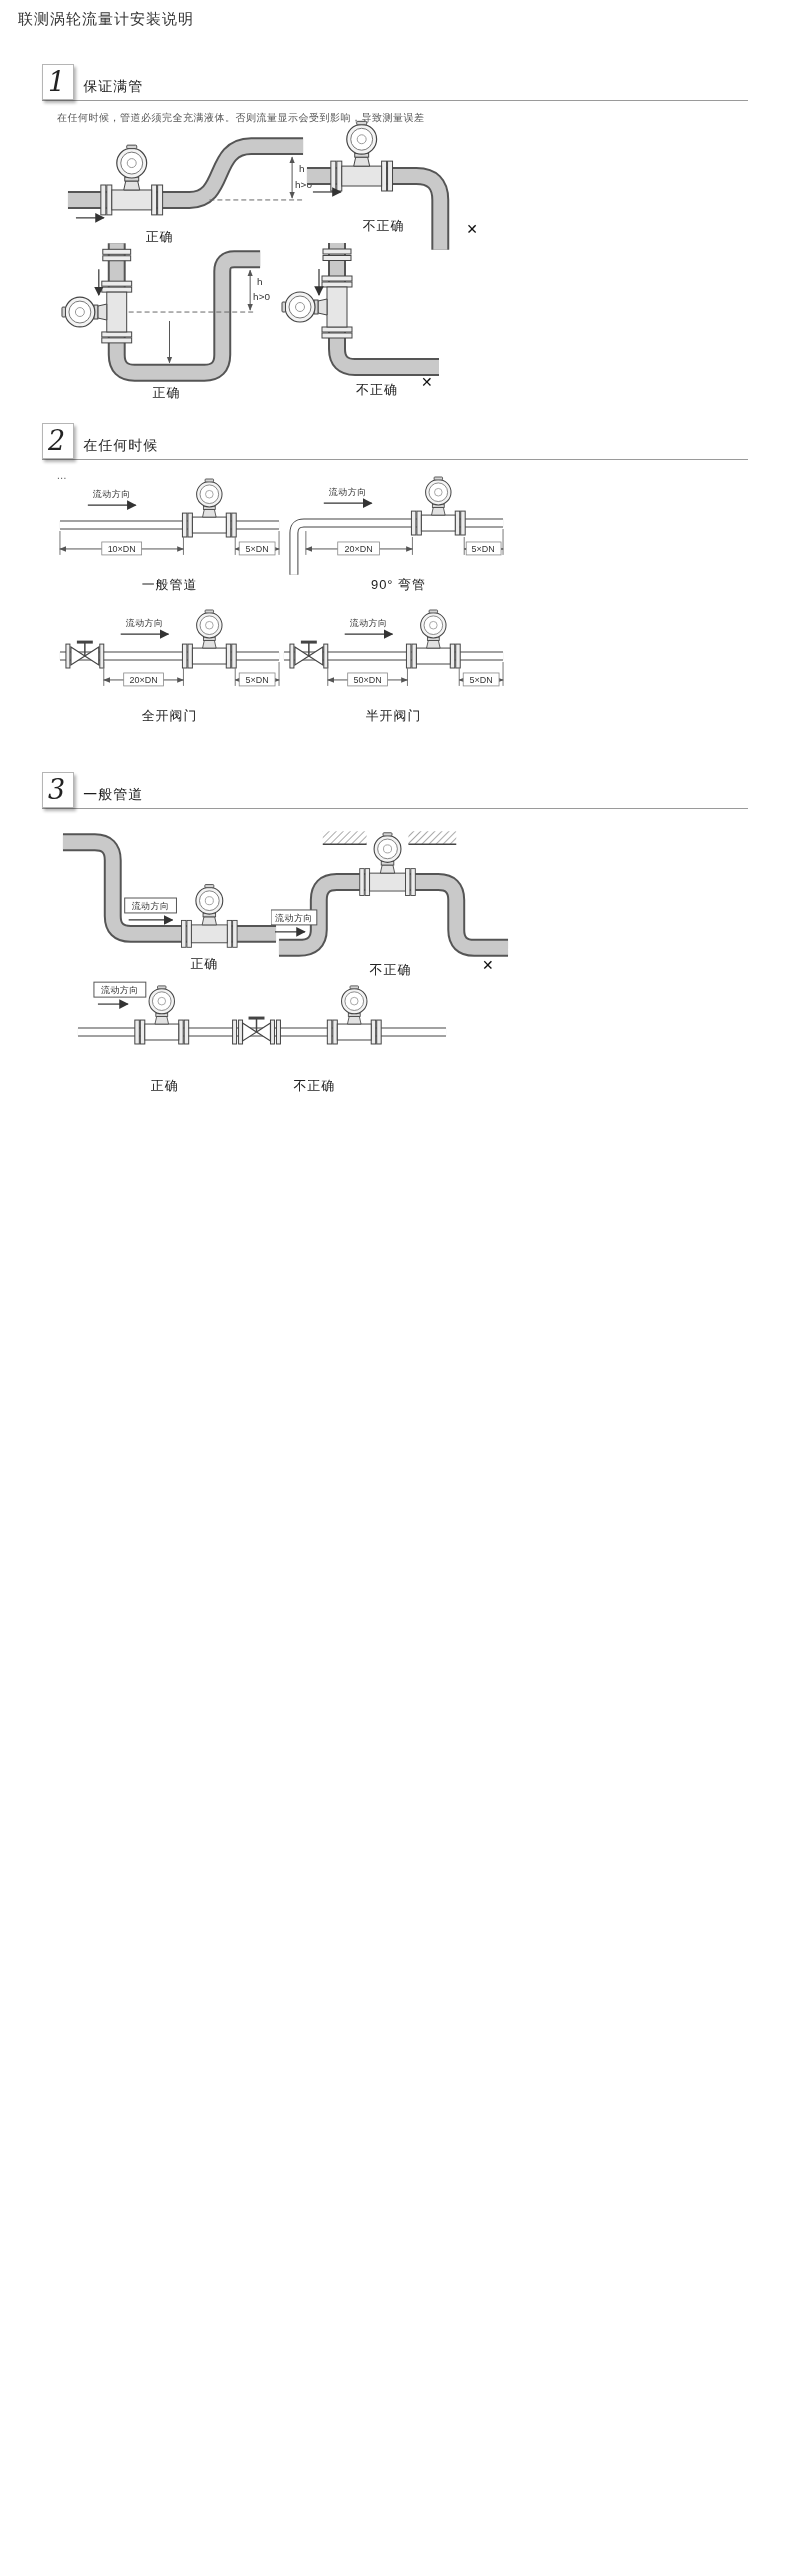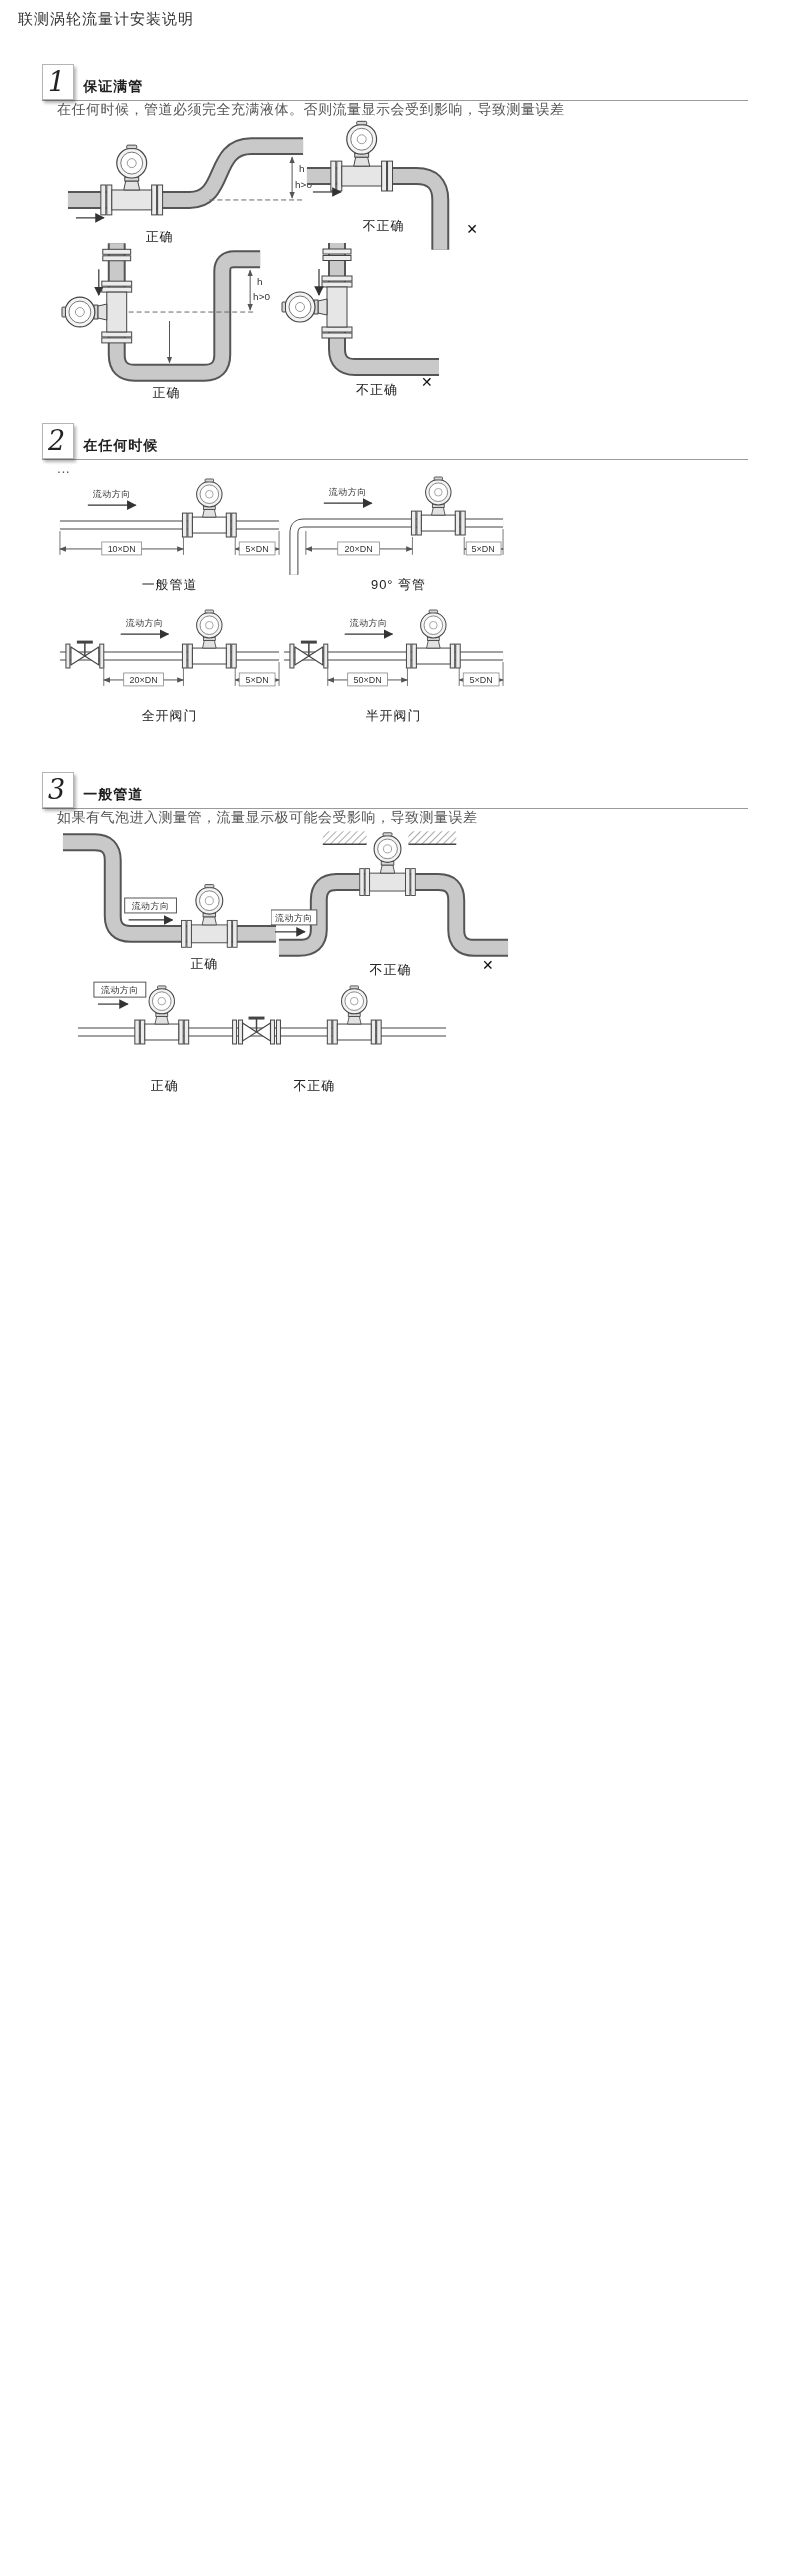--- a/index.html
+++ b/index.html
@@ -6,22 +6,22 @@
   html,body { background:#ffffff; }
   body { font-family:"Liberation Sans","DejaVu Sans",sans-serif; color:#222; }
   .page { position:relative; width:788px; height:2120px; background:#fff; overflow:hidden; }
 
   .page-title { position:absolute; left:18px; top:10px; font-size:15px; color:#333; letter-spacing:1px; }
 
   .section-head { position:absolute; left:42px; width:706px; }
   .head-row { display:flex; align-items:flex-end; gap:9px; border-bottom:1px solid #9a9a9a; padding-bottom:0; }
   .sec-num { font-family:"DejaVu Serif","Liberation Serif",serif; font-style:italic; font-size:27px; line-height:1;
              border:1px solid #b5b5b5; background:#fff; box-shadow:2px 3px 3px rgba(0,0,0,.30); padding:3px 8px 4px 5px; }
-  .sec-title { font-size:14px; font-weight:bold; color:#1d1d1d; padding-bottom:4px; letter-spacing:1px; }
-  .sec-desc { margin-top:0; padding-left:15px; font-size:14px; color:#555; letter-spacing:0.5px; }
+  .sec-title { font-size:14px; font-weight:normal; color:#1d1d1d; padding-bottom:4px; letter-spacing:1px; }
+  .sec-desc { margin-top:10px; padding-left:15px; font-size:10px; color:#555; letter-spacing:0.5px; }
 
   .diagram { position:absolute; }
   svg text { font-family:"Liberation Sans","DejaVu Sans",sans-serif; fill:#222; }
   .cap { font-size:13px; letter-spacing:1px; }
   .dim-label { font-size:9px; fill:#333; }
   .flow-label { font-size:9px; fill:#333; letter-spacing:0.5px; }
   .h-label { font-size:10px; fill:#333; }
   .x-mark { font-size:14px; font-weight:bold; fill:#111; }
 
   .pipe-o { stroke:#555; stroke-width:18; fill:none; }
@@ -247,21 +247,20 @@
     <rect class="dim-box" x="190" y="69" width="36" height="13"></rect>
     <text class="dim-label" x="208" y="79" text-anchor="middle">5×DN</text>
     <text class="cap" x="120" y="116" text-anchor="middle">半开阀门</text>
   </svg>
 
   <div class="section-head" style="top:772px">
     <div class="head-row">
       <span class="sec-num">3</span>
       <span class="sec-title">一般管道</span>
     </div>
-    <div class="sec-desc">如果有气泡进入测量管，流量显示极可能会受影响，导致测量误差</div>
   </div>
 
   <svg class="diagram" style="left:55px;top:824px" width="229" height="152" viewBox="0 0 230 152">
     <g>
       <path class="pipe-o" d="M8,18 H40 Q58,18 58,36 V92 Q58,110 76,110 H222"></path>
       <path class="pipe-i" d="M8,18 H40 Q58,18 58,36 V92 Q58,110 76,110 H222"></path>
     </g>
     <use href="#meter-thick" transform="translate(155,110) scale(0.9)"></use>
     <rect class="flow-box" x="70" y="74" width="52" height="15"></rect>
     <text class="flow-label" x="96" y="85" text-anchor="middle">流动方向</text>

